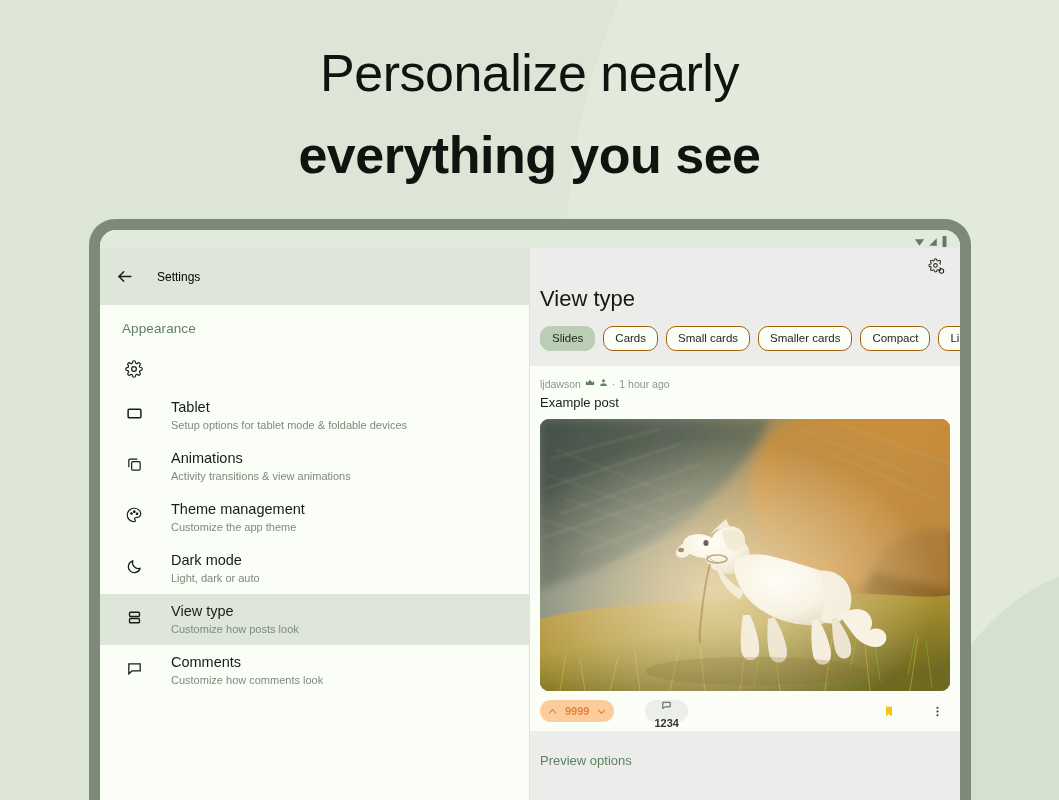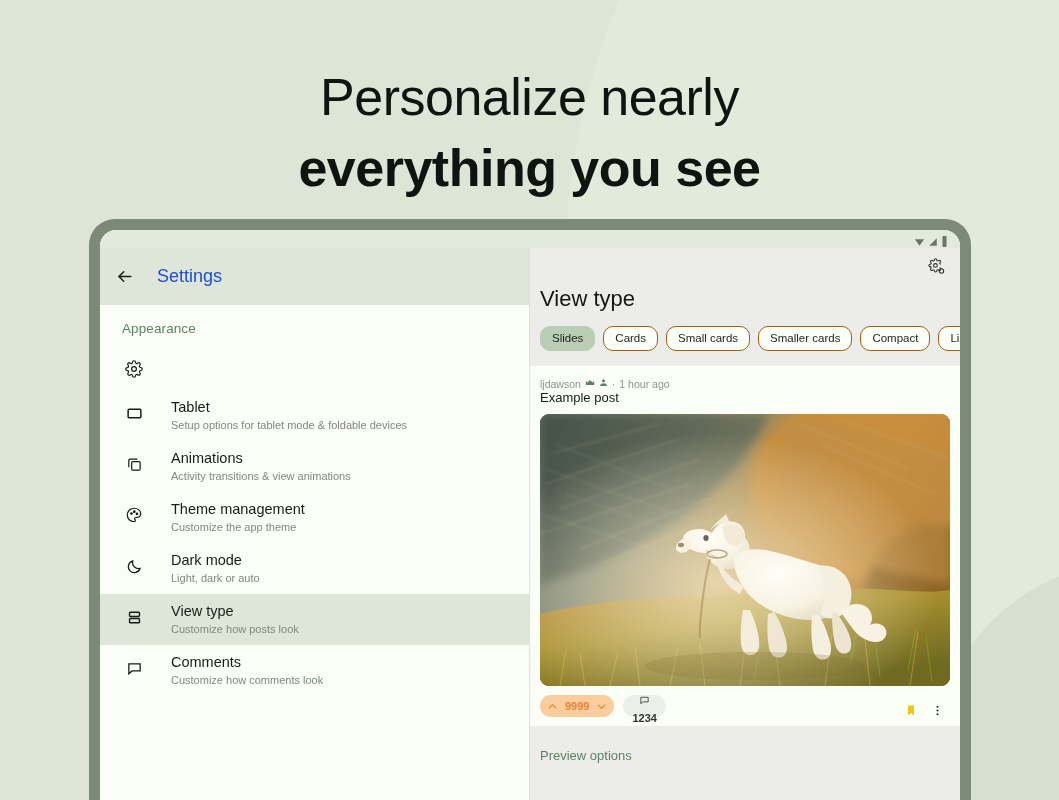--- a/index.html
+++ b/index.html
@@ -26,37 +26,37 @@
     position: absolute;
     left: 930px; top: 560px;
     width: 420px; height: 420px;
     border-radius: 50%;
     background: #d6e0ce;
   }
 
   
   #headline {
     position: absolute;
-    left: 0; top: 64px;
+    left: 0; top: 40px;
     width: 1059px;
     text-align: center;
     color: #0f1410;
     line-height: 1.28;
     letter-spacing: -0.5px;
   }
   #headline .l1 {
     display: block;
     font-size: 52px;
     font-weight: 400;
   }
   #headline .l2 {
     display: block;
     font-size: 52px;
     font-weight: 700;
-    margin-top: 4px;
+    margin-top: 15px;
   }
 
   
   #device {
     position: absolute;
     left: 89px; top: 219px;
     width: 882px; height: 620px;
     background: #7d8a77;
     border-radius: 26px 26px 0 0;
     padding: 11px 11px 0 11px;
@@ -97,22 +97,22 @@
     box-sizing: border-box;
   }
   #back-arrow {
     width: 24px; height: 24px;
     display: flex; align-items: center; justify-content: center;
     color: #181d18;
     cursor: pointer;
   }
   #left-title {
     margin-left: 21px;
-    font-size: 18px;
-    color: #1d4ed8;
+    font-size: 12px;
+    color: #000000;
   }
   .section-header {
     font-size: 13.5px;
     color: #5d8262;
     padding: 16px 0 10px 22px;
     letter-spacing: .1px;
   }
   .nav-item {
     display: flex;
     align-items: flex-start;
@@ -200,35 +200,37 @@
   #post-meta {
     font-size: 10.5px;
     color: #8d968c;
     display: flex; align-items: flex-start; gap: 4px;
   }
   #post-meta .author { color: #8d968c; }
   .meta-icon { display: inline-flex; color: #5d8262; }
   #post-title {
     font-size: 13px;
     color: #171d17;
+    margin-top: 5px;
   }
   #post-image {
     margin-top: 9px;
     width: 410px; height: 272px;
     border-radius: 9px;
     overflow: hidden;
     position: relative;
     background: #6e6a55;
   }
   #post-image svg { display:block; }
 
   #post-actions {
     display: flex;
-    align-items: flex-end;
+    align-items: center;
     padding: 9px 2px 9px 0;
+    gap: 22px;
   }
   .vote-pill {
     display: flex; align-items: center;
     background: #fbcd9c;
     border-radius: 14px;
     height: 22px;
     padding: 0 7px;
     gap: 7px;
     cursor: pointer;
   }

